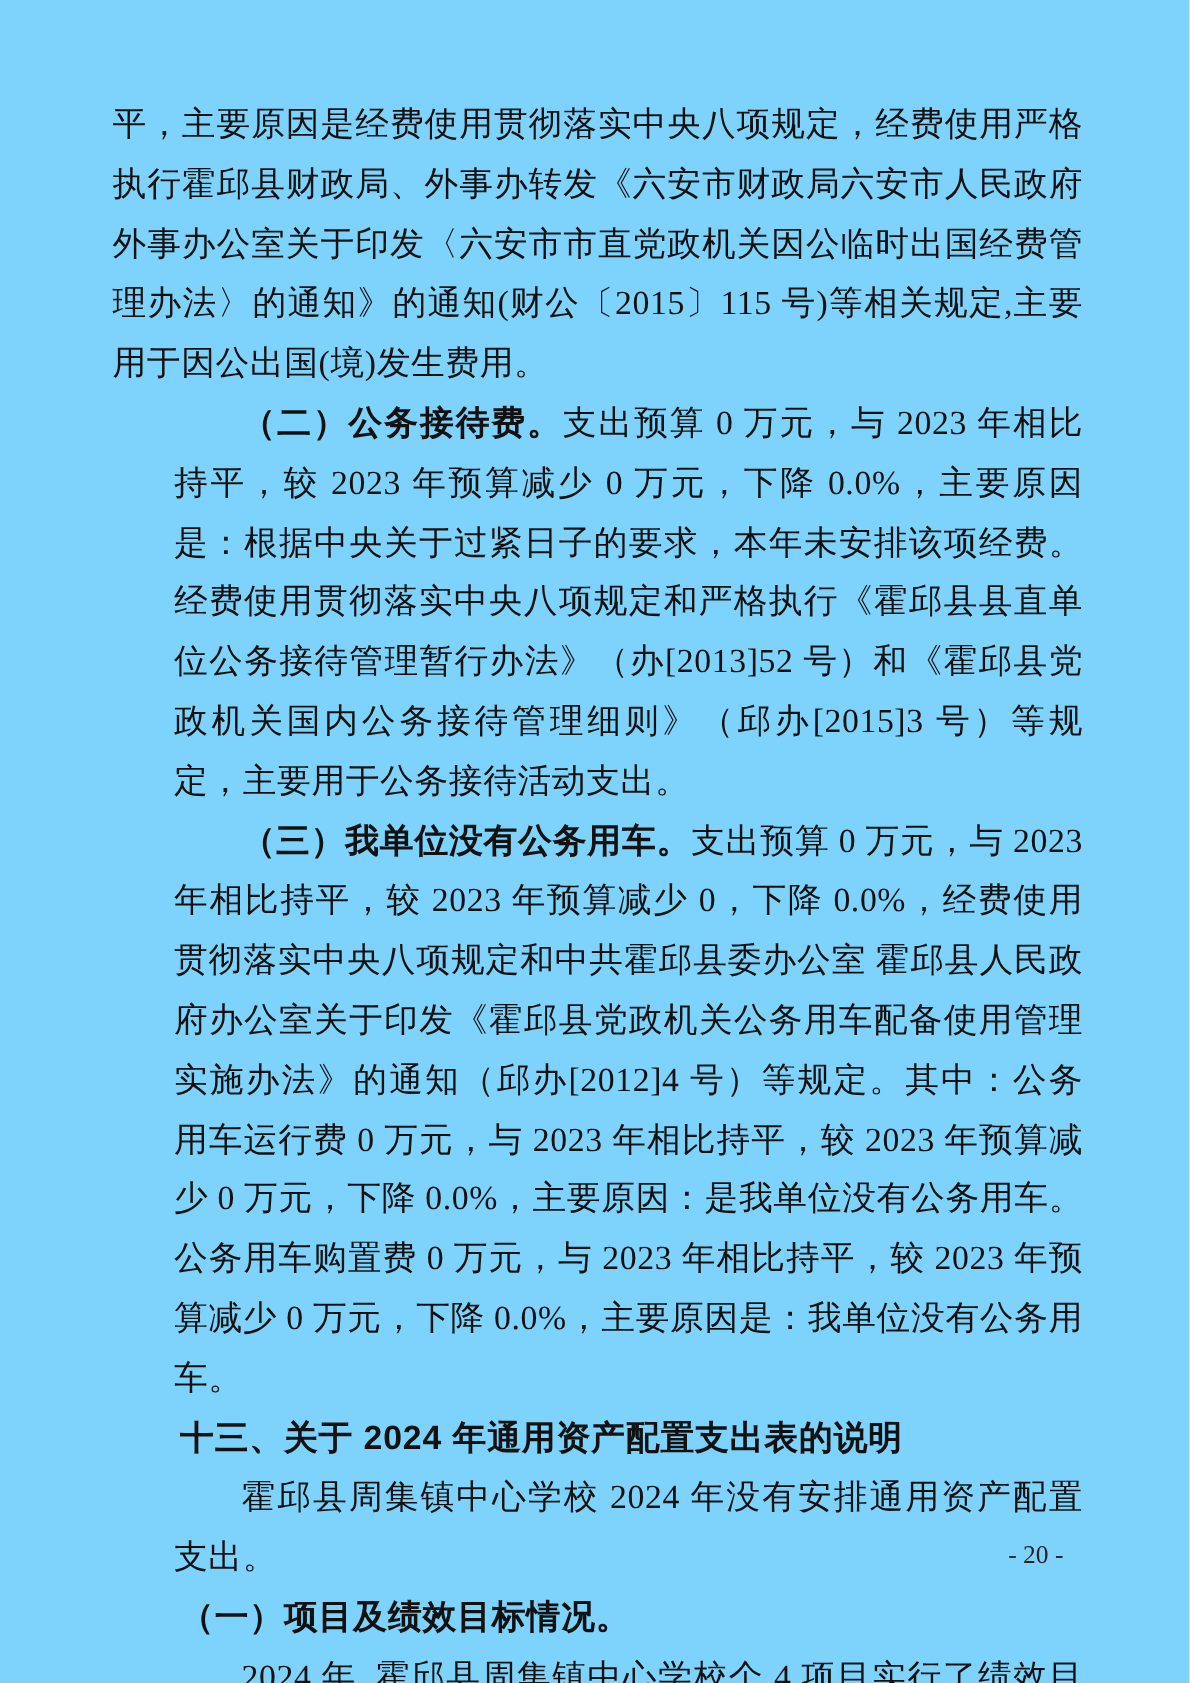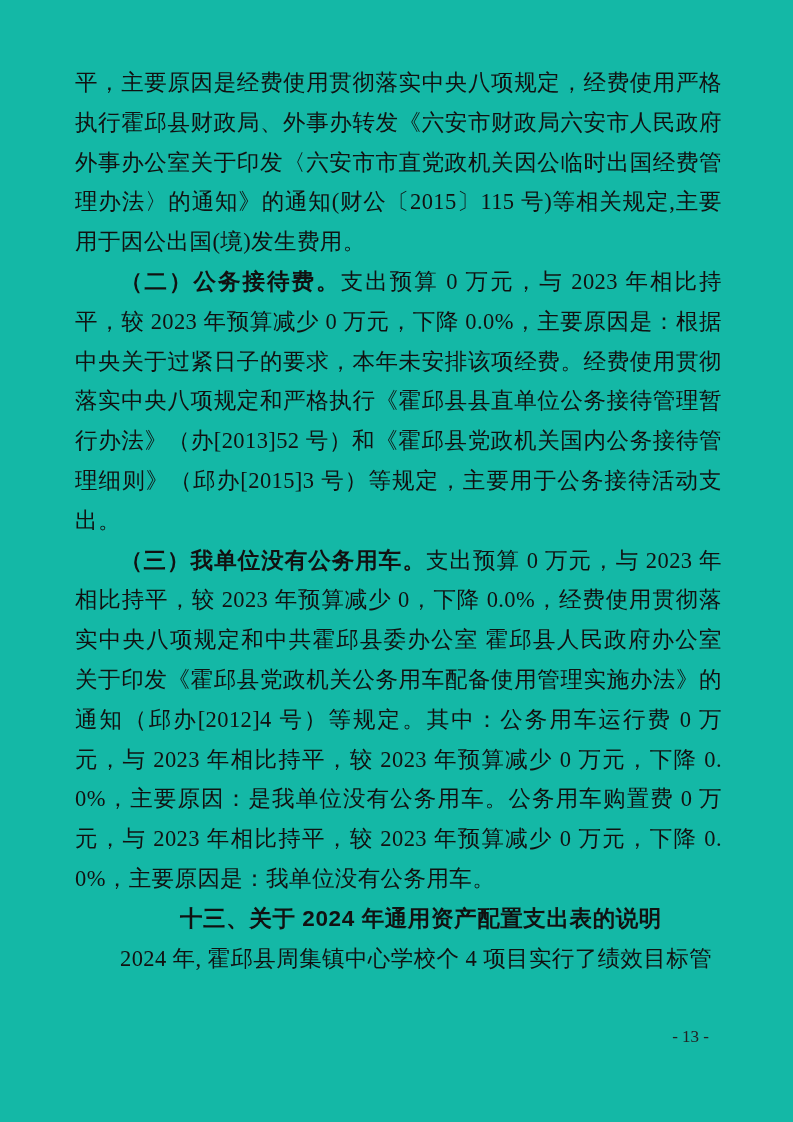--- a/index.html
+++ b/index.html
@@ -4,51 +4,52 @@
 <style>
   html, body {
     margin: 0;
     padding: 0;
     background: #ffffff;
   }
   .page {
     position: relative;
     width: 793px;
     height: 1122px;
-    background: #14b8a6;
+    background: #7dd3fc;
     overflow: hidden;
     font-family: "Liberation Serif", "DejaVu Serif", serif;
     color: #111111;
   }
   .content {
     position: absolute;
     left: 75px;
     top: 63px;
     width: 647px;
   }
   .content p {
     margin: 0;
     font-size: 22.5px;
     line-height: 39.8px;
     text-align: justify;
     letter-spacing: 0.4px;
     word-break: break-all;
   }
   p.indent {
     text-indent: 2em;
+    margin-left: 41px;
   }
   .lead {
     font-weight: 700;
     font-family: "Liberation Sans", "DejaVu Sans", sans-serif;
   }
   p.heading {
     font-weight: 700;
     font-family: "Liberation Sans", "DejaVu Sans", sans-serif;
     text-indent: 2em;
-    text-align: center;
+    text-align: left;
     letter-spacing: 0.6px;
   }
   .page-number {
     position: absolute;
     top: 1026px;
     right: 84px;
     font-size: 17px;
     line-height: 22px;
     color: #222222;
     font-family: "Liberation Serif", "DejaVu Serif", serif;
@@ -61,21 +62,23 @@
   <div class="content">
 
     <p class="body"><span>平，主要原因是经费使用贯彻落实中央八项规定，经费使用严格执行霍邱县财政局、外事办转发《六安市财政局六安市人民政府外事办公室关于印发〈六安市市直党政机关因公临时出国经费管理办法〉的通知》的通知(财公〔2015〕115 号)等相关规定,主要用于因公出国(境)发生费用。</span></p>
 
     <p class="body indent"><span class="lead">（二）公务接待费。</span><span>支出预算 0 万元，与 2023 年相比持平，较 2023 年预算减少  0 万元，下降 0.0%，主要原因是：根据中央关于过紧日子的要求，本年未安排该项经费。经费使用贯彻落实中央八项规定和严格执行《霍邱县县直单位公务接待管理暂行办法》（办[2013]52 号）和《霍邱县党政机关国内公务接待管理细则》（邱办[2015]3 号）等规定，主要用于公务接待活动支出。</span></p>
 
     <p class="body indent"><span class="lead">（三）我单位没有公务用车。</span><span>支出预算 0 万元，与 2023 年相比持平，较 2023 年预算减少 0，下降 0.0%，经费使用贯彻落实中央八项规定和中共霍邱县委办公室 霍邱县人民政府办公室关于印发《霍邱县党政机关公务用车配备使用管理实施办法》的通知（邱办[2012]4 号）等规定。其中：公务用车运行费 0 万元，与 2023 年相比持平，较 2023 年预算减少 0 万元，下降 0.0%，主要原因：是我单位没有公务用车。公务用车购置费 0 万元，与 2023 年相比持平，较 2023 年预算减少 0 万元，下降 0.0%，主要原因是：我单位没有公务用车。</span></p>
 
     <p class="heading"><span>十三、关于 2024 年通用资产配置支出表的说明</span></p>
 
+    <p class="body indent"><span>霍邱县周集镇中心学校 2024 年没有安排通用资产配置支出。</span></p>
 
 
+    <p class="heading"><span>（一）项目及绩效目标情况。</span></p>
 
     <p class="body indent"><span>2024 年, 霍邱县周集镇中心学校个 4 项目实行了绩效目标管</span></p>
 
   </div>
 
-  <div class="page-number">- 13 -</div>
+  <div class="page-number">- 20 -</div>
 </div>
 
 </body></html>

